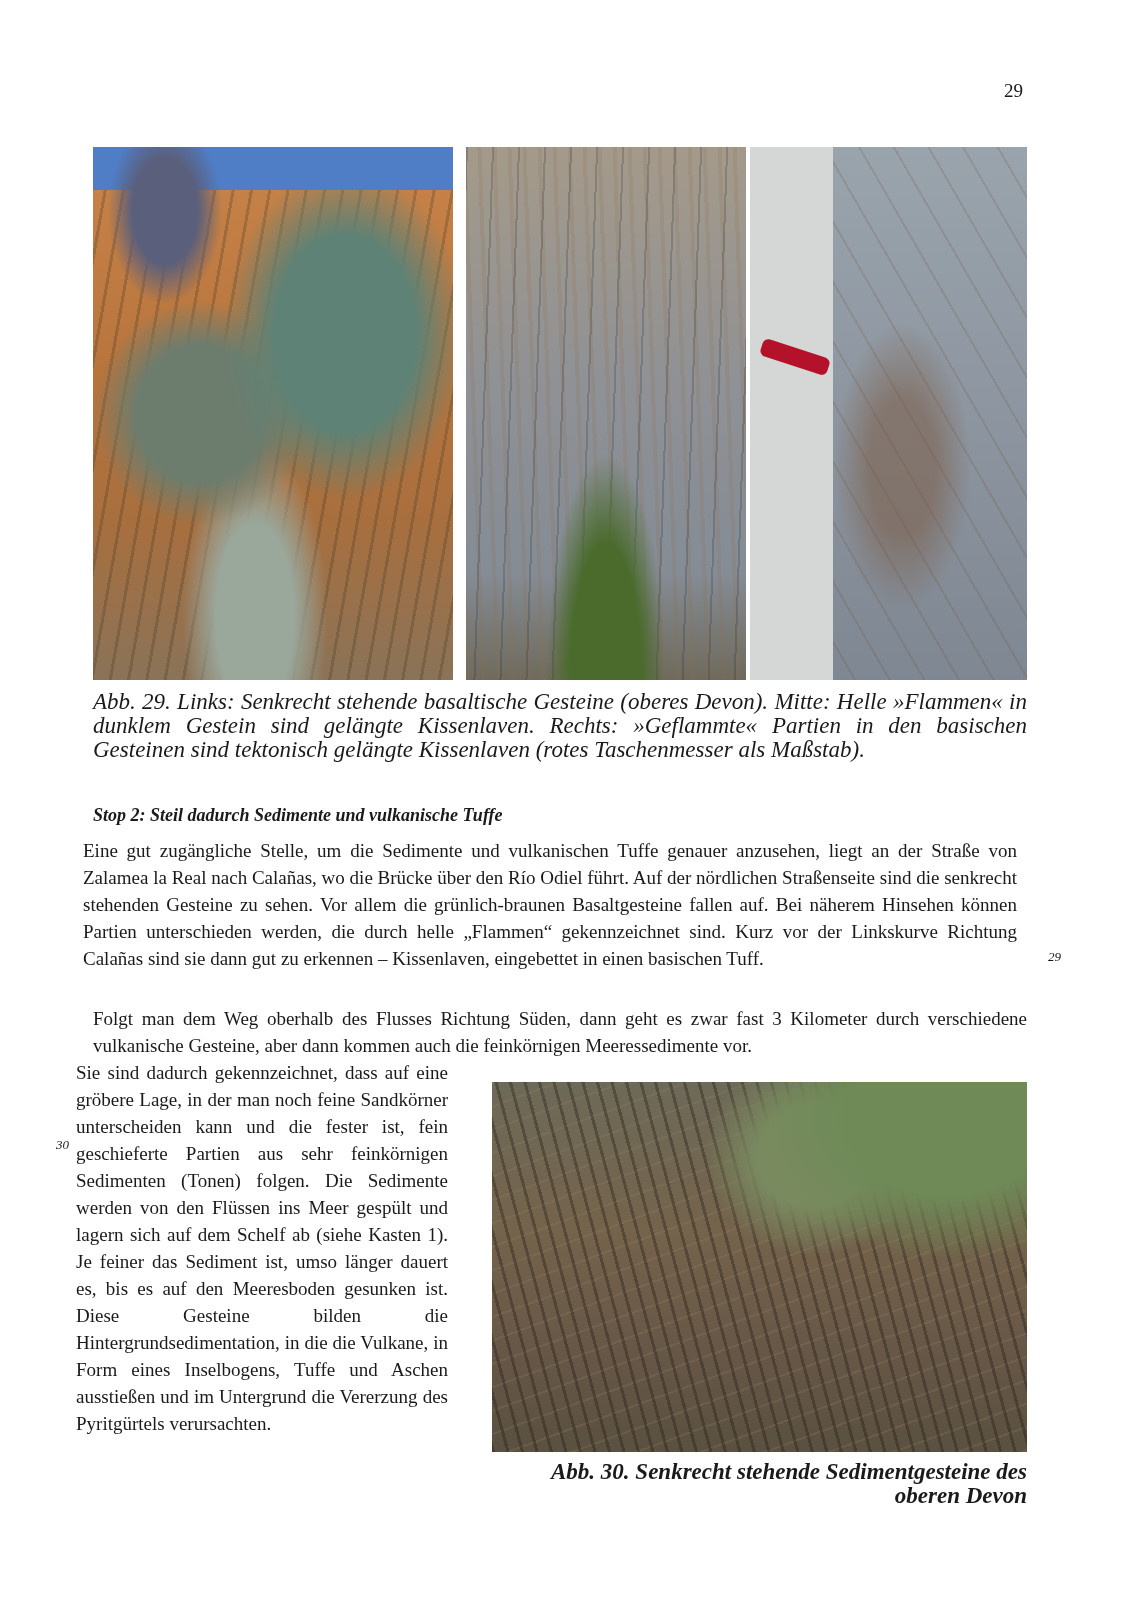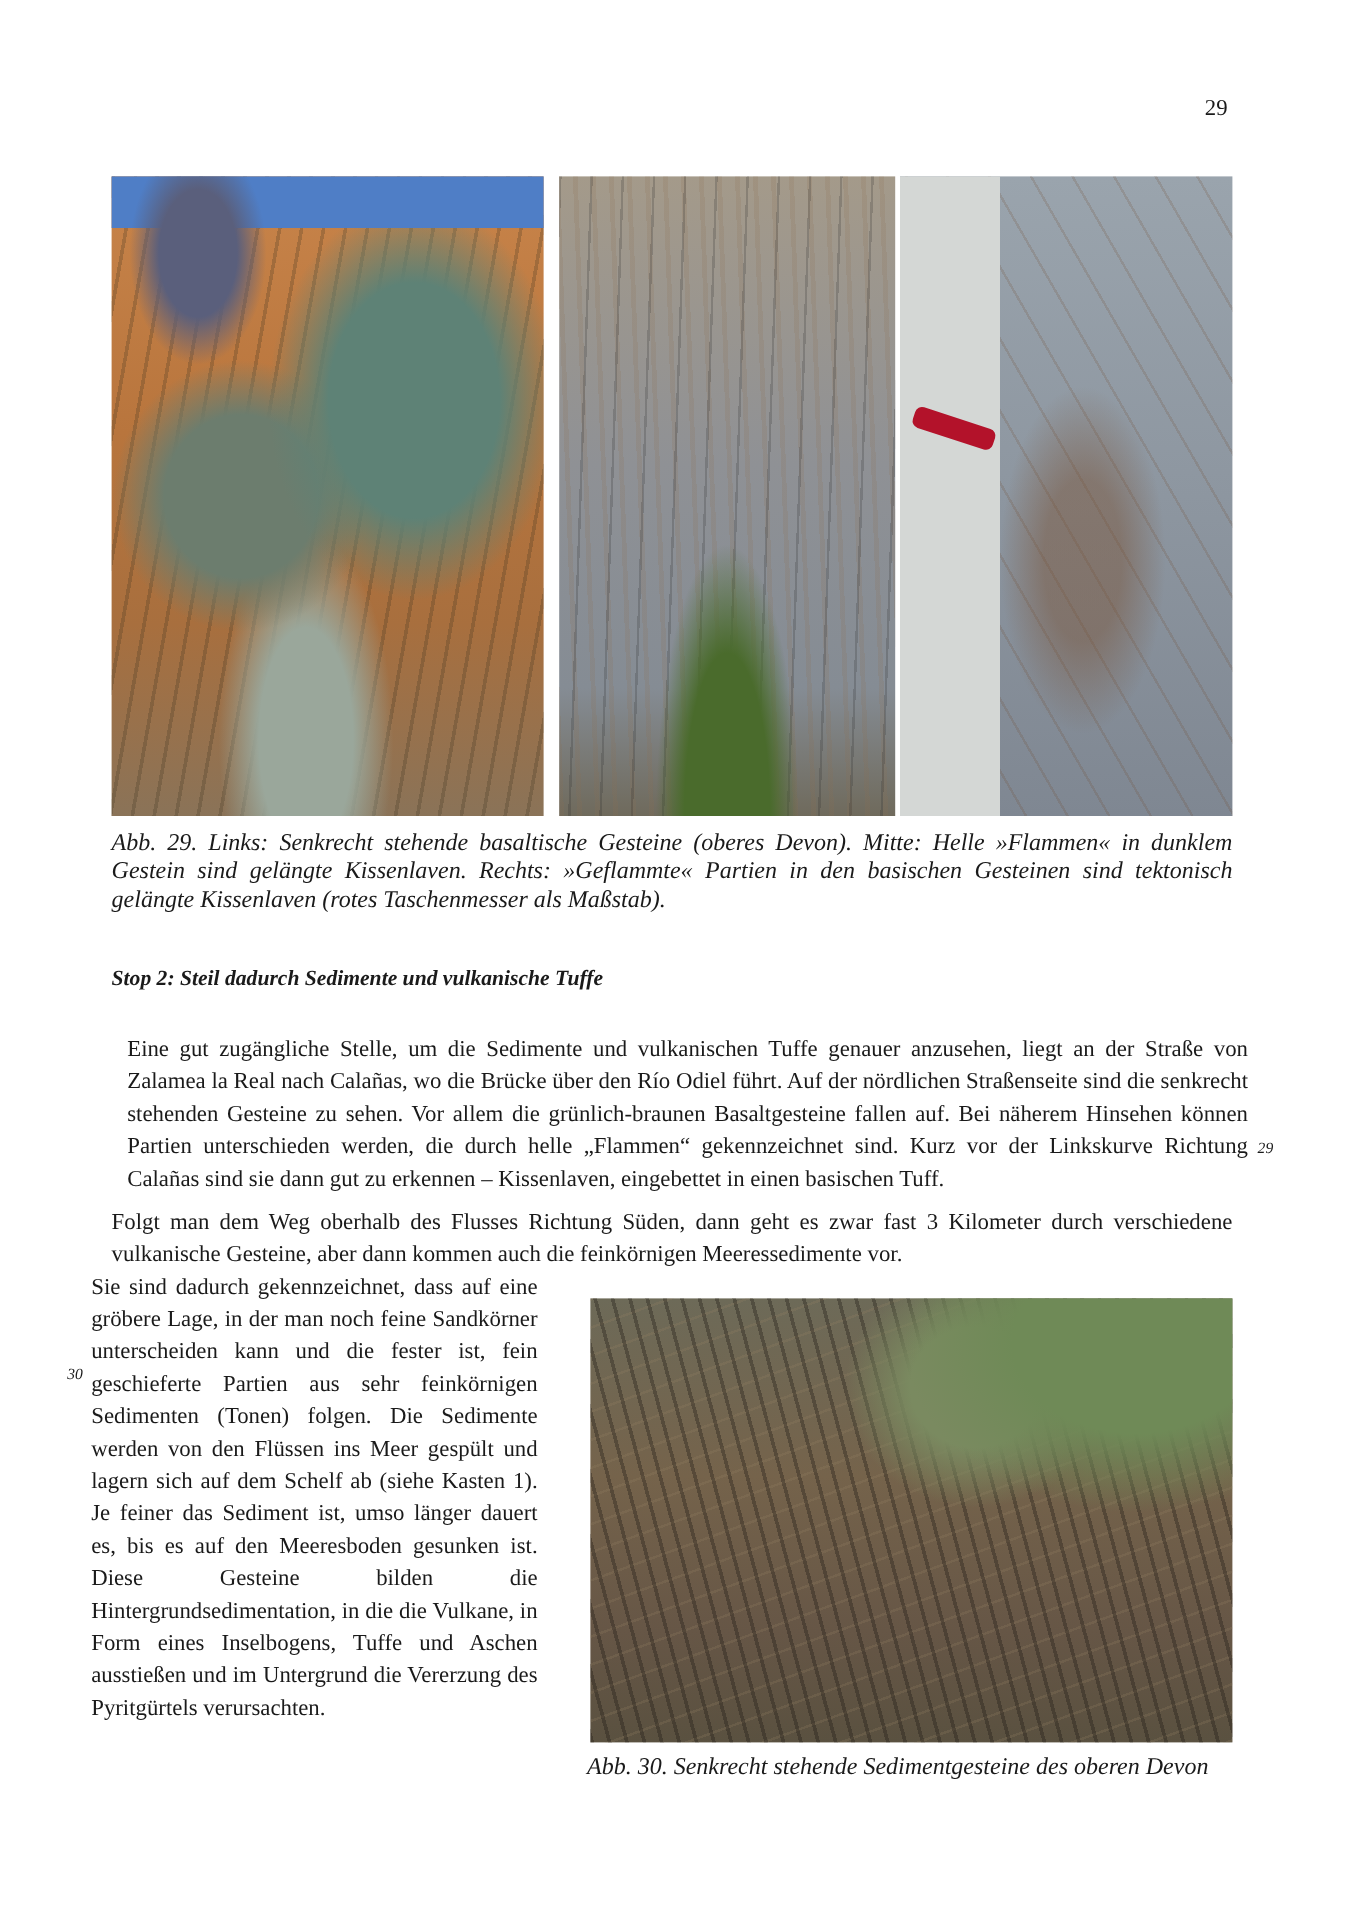--- a/index.html
+++ b/index.html
@@ -31,29 +31,29 @@
         linear-gradient(180deg, #9aa4ad 0%, #8d96a0 50%, #7f8792 100%); }
     .knife { position: absolute; left: 760px; top: 348px; width: 70px; height: 18px;
       background: #b3122a; border-radius: 6px; transform: rotate(18deg); }
     .photo-4 { left: 492px; top: 1082px; width: 535px; height: 370px;
       background:
         radial-gradient(ellipse at 85% 10%, #6f8a57 0 16%, transparent 30%),
         radial-gradient(ellipse at 60% 20%, #7a8a60 0 12%, transparent 24%),
         repeating-linear-gradient(75deg, rgba(30,25,20,0.35) 0 3px, transparent 3px 14px),
         repeating-linear-gradient(160deg, rgba(150,130,100,0.22) 0 2px, transparent 2px 22px),
         linear-gradient(180deg, #6d6a58 0%, #75634b 40%, #665646 75%, #5a5140 100%); }
-    .caption { font-style: italic; font-size: 20px; line-height: 24px;
+    .caption { font-style: italic; font-size: 23px; line-height: 24px;
                font-family: "Liberation Serif", serif; text-align: justify; }
     .caption-29 { left: 93px; top: 690px; width: 934px; }
-    .caption-30 { left: 472px; top: 1460px; width: 535px; text-align: right; }
+    .caption-30 { left: 492px; top: 1460px; width: 535px; text-align: right; font-weight: bold; }
     .heading { left: 93px; top: 805px; font-size: 18px; font-style: italic; font-weight: bold;
                font-family: "Liberation Serif", serif; }
     .para { font-size: 19px; line-height: 27px; text-align: justify;
             font-family: "Liberation Serif", serif; }
-    .para-1 { left: 106px; top: 837px; width: 934px; margin-top: 24px; }
+    .para-1 { left: 83px; top: 837px; width: 934px; }
     .para-2 { left: 93px; top: 1005px; width: 934px; }
     .para-3 { left: 76px; top: 1059px; width: 372px; }
     .margin-num { font-size: 13px; font-style: italic; font-family: "Liberation Serif", serif; }
     .margin-29 { left: 1048px; top: 949px; }
     .margin-30 { left: 56px; top: 1137px; text-align: center; }
   </style>
 </head>
 <body>
 
 <div class="abs page-number">29</div>

